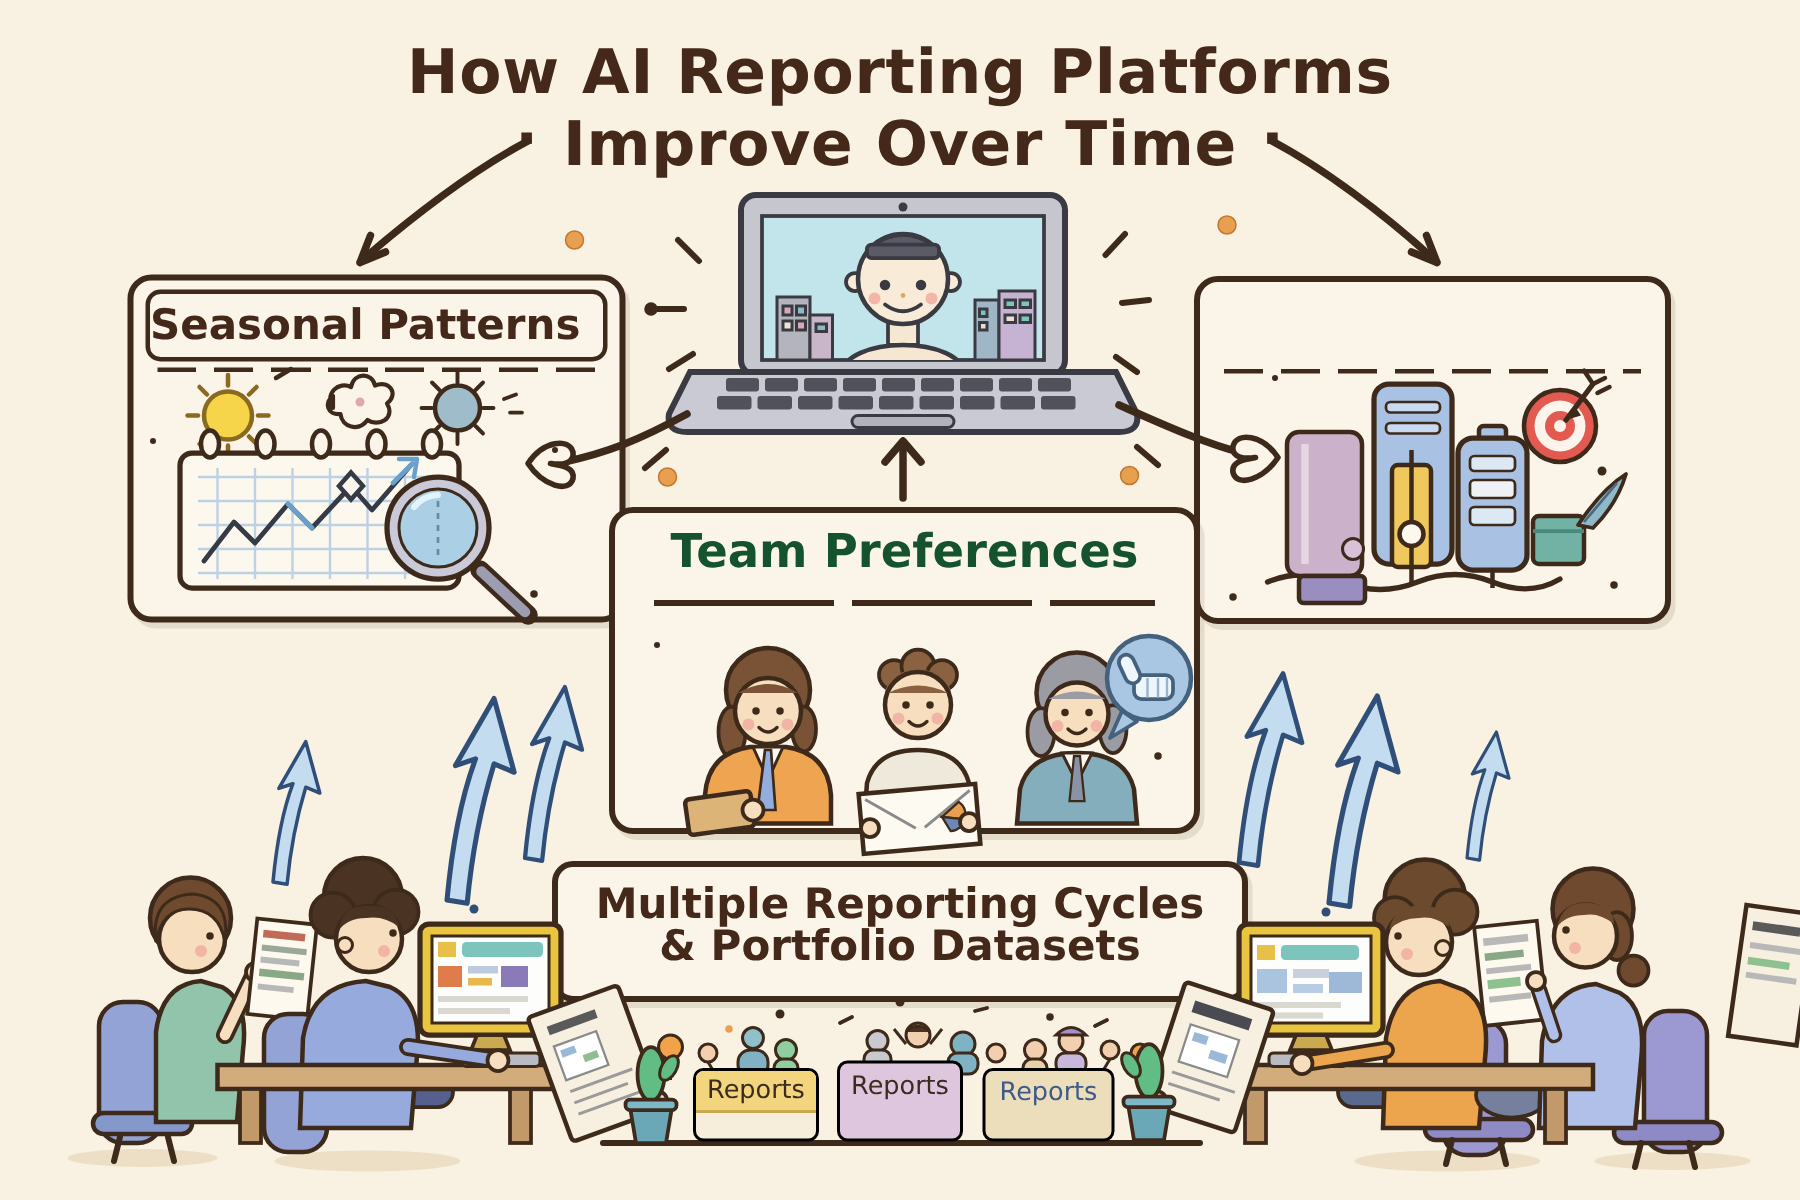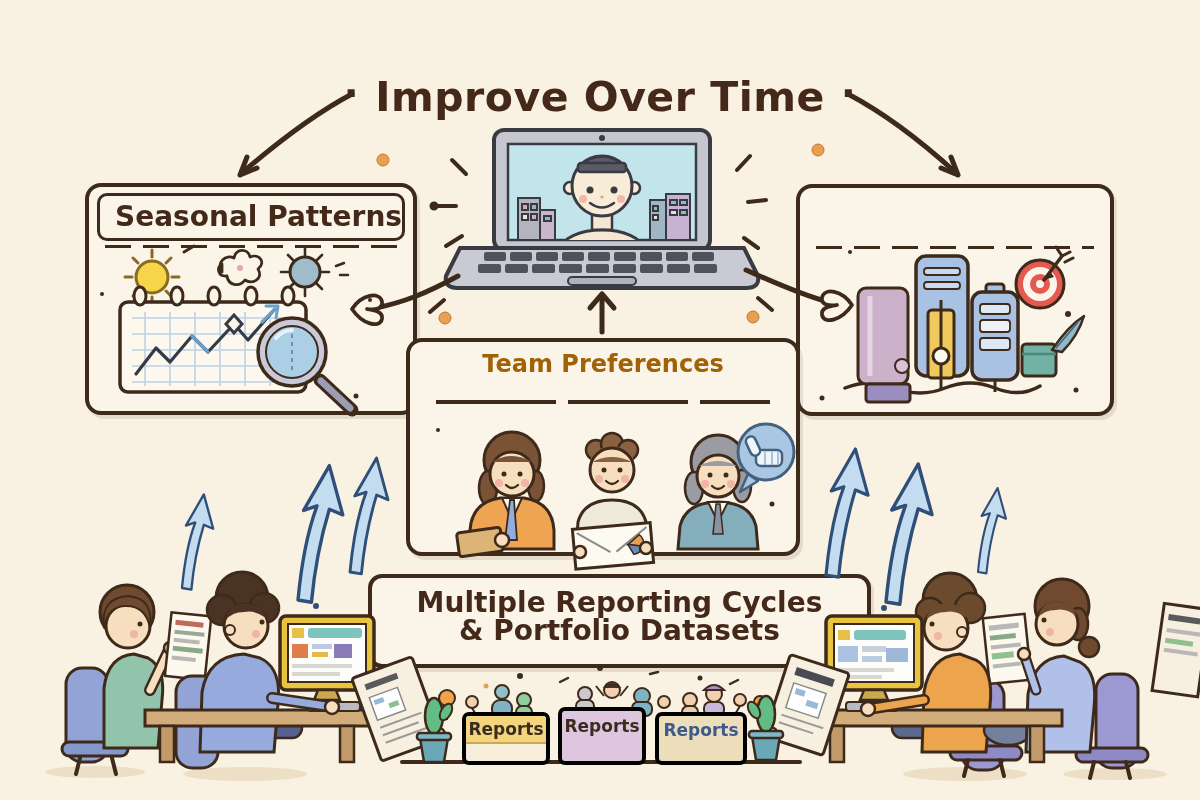--- a/index.html
+++ b/index.html
@@ -10,31 +10,31 @@
   #fg-layer{z-index:3}
   .txt{position:absolute;z-index:2;color:#44291a;font-weight:bold;text-align:center;white-space:nowrap;}
   .ttl1{top:24px;left:0;width:100%;font-size:41px;letter-spacing:.5px;}
   .ttl2{top:70px;left:0;width:100%;font-size:41px;letter-spacing:.5px;}
   .tdec{margin:0 16px;font-size:40px;vertical-align:4px;}
   .node{position:absolute;z-index:2;background:#fbf5e9;border:4px solid #3e2a1b;border-radius:16px;
         box-shadow:3px 4px 0 rgba(90,65,40,.12);}
   .node-seasonal{left:85px;top:183px;width:324px;height:224px;}
   .node-peer{left:796px;top:184px;width:310px;height:224px;}
   .node-team{left:406px;top:338px;width:386px;height:210px;}
-  .node-source{left:368px;top:574px;width:456px;height:86px;border-radius:14px;padding-left:39px;}
+  .node-source{left:368px;top:574px;width:456px;height:86px;border-radius:14px;}
   .pill{position:absolute;top:6px;left:8px;right:8px;height:42px;border:3px solid #3e2a1b;border-radius:10px;
-        font-weight:bold;font-size:28px;line-height:42px;text-align:right;color:#44291a;}
+        font-weight:bold;font-size:28px;line-height:42px;text-align:left;color:#44291a;}
   .dash-divider{position:absolute;left:16px;right:16px;top:58px;height:3px;
         background:repeating-linear-gradient(90deg,#3e2a1b 0 26px,transparent 26px 38px);}
-  .team-hd{position:absolute;top:8px;left:0;right:0;text-align:center;font-weight:bold;font-size:24px;color:#a16207;}
+  .team-hd{position:absolute;top:8px;left:0;right:0;text-align:center;font-weight:bold;font-size:31px;color:#14532d;}
   .team-divider{position:absolute;left:26px;right:26px;top:58px;height:3.5px;
         background:repeating-linear-gradient(90deg,#3e2a1b 0 120px,transparent 120px 132px);}
   .src-line{position:absolute;left:0;right:0;text-align:center;font-weight:bold;font-size:28px;color:#44291a;}
   .src1{top:8px}.src2{top:36px}
-  .rep{position:absolute;z-index:2;border:4px solid #000000;border-radius:7px;font-weight:bold;font-size:17px;
+  .rep{position:absolute;z-index:2;border:2px solid #000000;border-radius:7px;font-weight:normal;font-size:17px;
        text-align:center;color:#3a2d20;overflow:hidden;background:#f6eedb;}
   .rep1{left:462px;top:712px;width:80px;height:45px;}
   .rep1 .rep-band{background:#f3d57d;height:26px;line-height:26px;border-bottom:2px solid #caa94f;}
   .rep2{left:558px;top:707px;width:80px;height:50px;background:#dfc6df;line-height:30px;}
   .rep3{left:655px;top:712px;width:84px;height:45px;background:#ecdebb;color:#3e5a8c;line-height:28px;}
 </style>
 </head>
 <body>
 
 <div id="canvas">
@@ -96,20 +96,21 @@
     </g>
     <g fill="#3e2a1b" stroke="none">
       <circle cx="520" cy="676" r="3"></circle>
         <circle cx="600" cy="668" r="3"></circle>
         <circle cx="700" cy="678" r="2.5"></circle>
       <circle cx="486" cy="686" r="2.5" fill="#e8a050"></circle>
       <path d="M560,682 l8,-4 M650,674 l8,-2 M730,684 l8,-4" stroke="#3e2a1b" stroke-width="2.5" stroke-linecap="round"></path>
     </g>
   </svg>
 
+  <div class="txt ttl1">How AI Reporting Platforms</div>
   <div class="txt ttl2"><span class="tdec">·</span><span>Improve Over Time</span><span class="tdec">·</span></div>
 
   <div class="node node-seasonal">
     <div class="pill">Seasonal Patterns</div>
     <div class="dash-divider"></div>
   </div>
 
   <div class="node node-peer">
     <div class="dash-divider"></div>
   </div>

